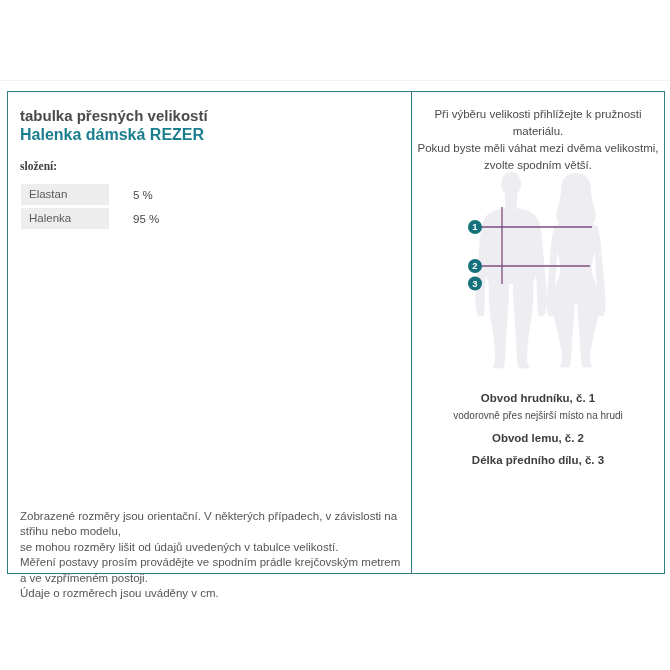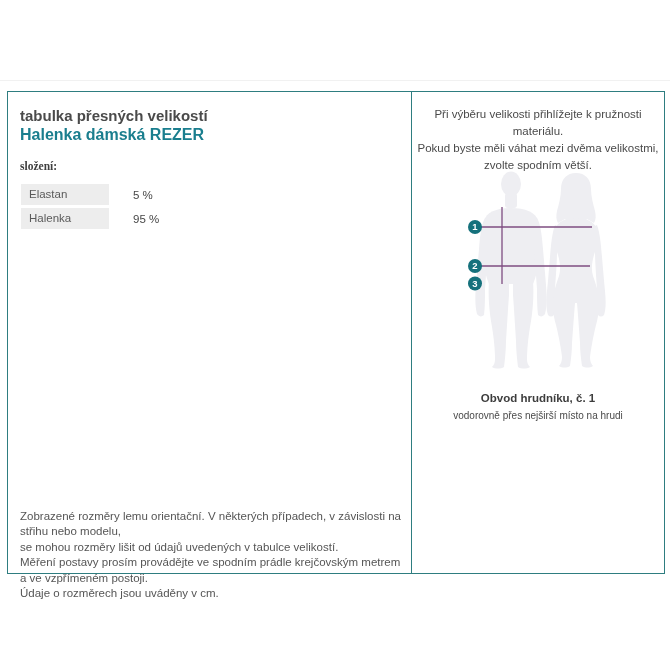--- a/index.html
+++ b/index.html
@@ -47,21 +47,21 @@
     <div class="comp-cell-material">Elastan</div>
     <div class="comp-cell-value">5 %</div>
   </div>
   <div class="comp-row">
     <div class="comp-cell-material">Halenka</div>
     <div class="comp-cell-value">95 %</div>
   </div>
 </div>
 
 <div class="disclaimer">
-  <div>Zobrazené rozměry lemu orientační. V některých případech, v závislosti na střihu nebo modelu,</div>
+  <div>Zobrazené rozměry jsou orientační. V některých případech, v závislosti na střihu nebo modelu,</div>
   <div>se mohou rozměry lišit od údajů uvedených v tabulce velikostí.</div>
   <div>Měření postavy prosím provádějte ve spodním prádle krejčovským metrem a ve vzpřímeném postoji.</div>
   <div>Údaje o rozměrech jsou uváděny v cm.</div>
 </div>
 
 <div class="advice">
   <div>Při výběru velikosti přihlížejte k pružnosti materiálu.</div>
   <div>Pokud byste měli váhat mezi dvěma velikostmi,</div>
   <div>zvolte spodním větší.</div>
 </div>
@@ -101,13 +101,15 @@
       <text class="badge-num" x="20" y="106.4">2</text>
       <circle cx="20" cy="120.5" r="7" fill="#15717c"></circle>
       <text class="badge-num" x="20" y="123.9">3</text>
     </g>
   </svg>
 </div>
 
 <div class="measure-labels">
   <div class="m-bold">Obvod hrudníku, č. 1</div>
   <div class="m-note">vodorovně přes nejširší místo na hrudi</div>
+  <div class="m-bold m-gap">Obvod lemu, č. 2</div>
+  <div class="m-bold m-gap">Délka předního dílu, č. 3</div>
 </div>
 
 </body></html>

